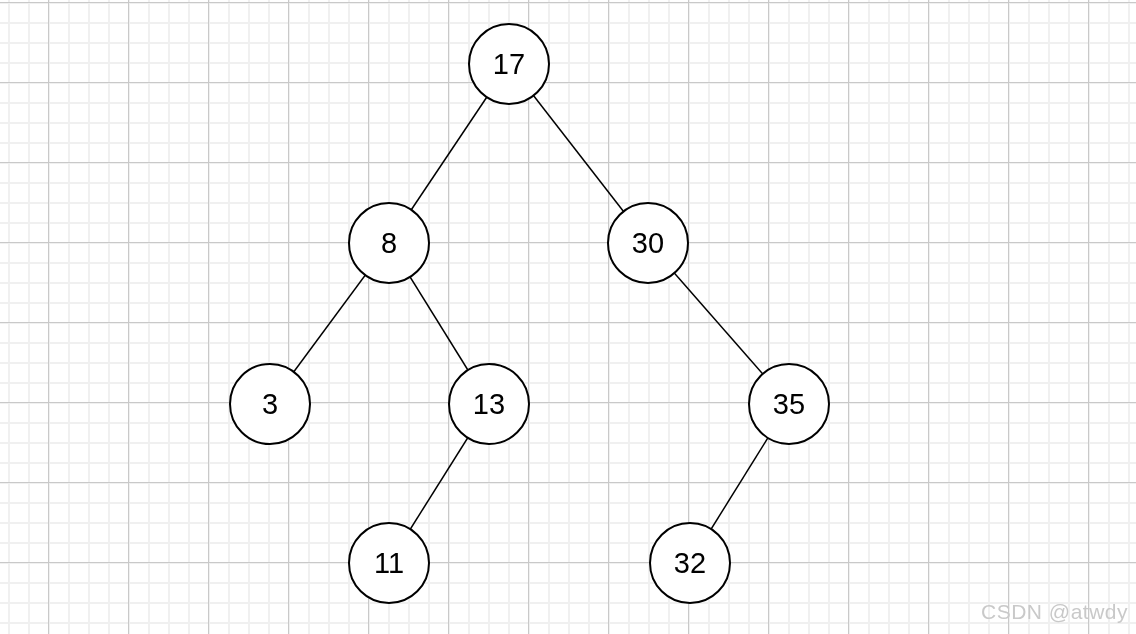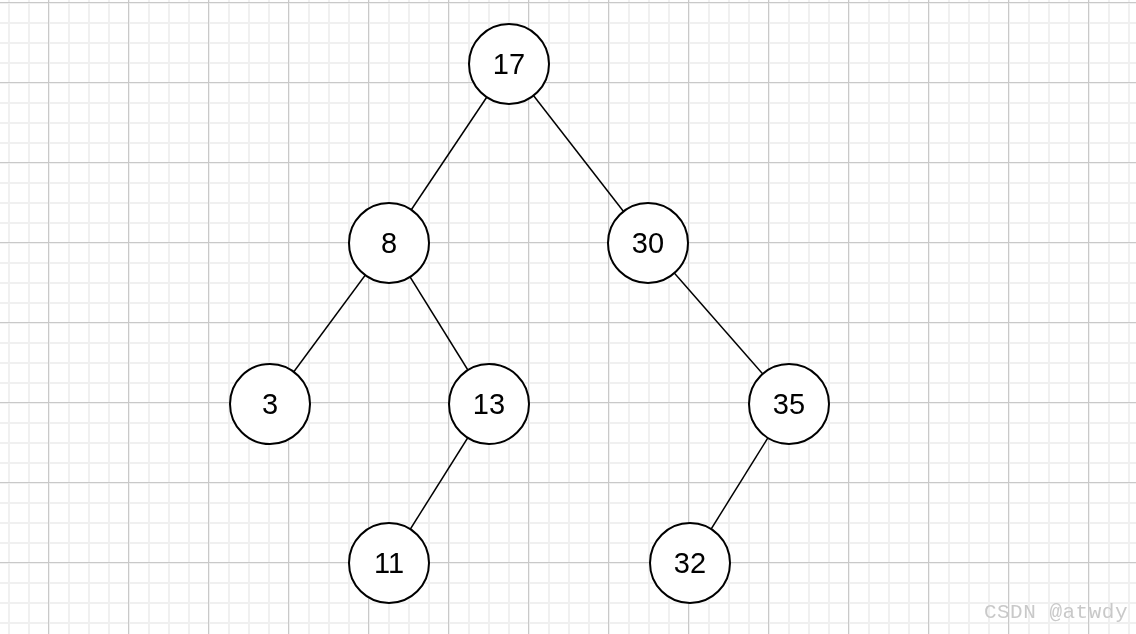--- a/index.html
+++ b/index.html
@@ -42,21 +42,20 @@
     text-anchor: middle;
   }
   .watermark {
     position: absolute;
     right: 8px;
     bottom: 10px;
     font-size: 21px;
     color: var(--watermark-color, #cccccc);
     letter-spacing: 0.5px;
     user-select: none;
-    font-family: Liberation Mono, monospace;
   }
 </style>
 </head>
 <body>
 
 <div id="canvas" style="--grid-minor: #f0f0f0; --grid-major: #c9c9c9; --watermark-color: #c9c9c9; --node-fill: #ffffff; --node-stroke: #000000; --edge-color: #000000;">
   <svg id="tree-svg" width="1136" height="634">
       <line x1="509" y1="64" x2="389" y2="243"></line>
       <line x1="509" y1="64" x2="648" y2="243"></line>
       <line x1="389" y1="243" x2="270" y2="404"></line>

